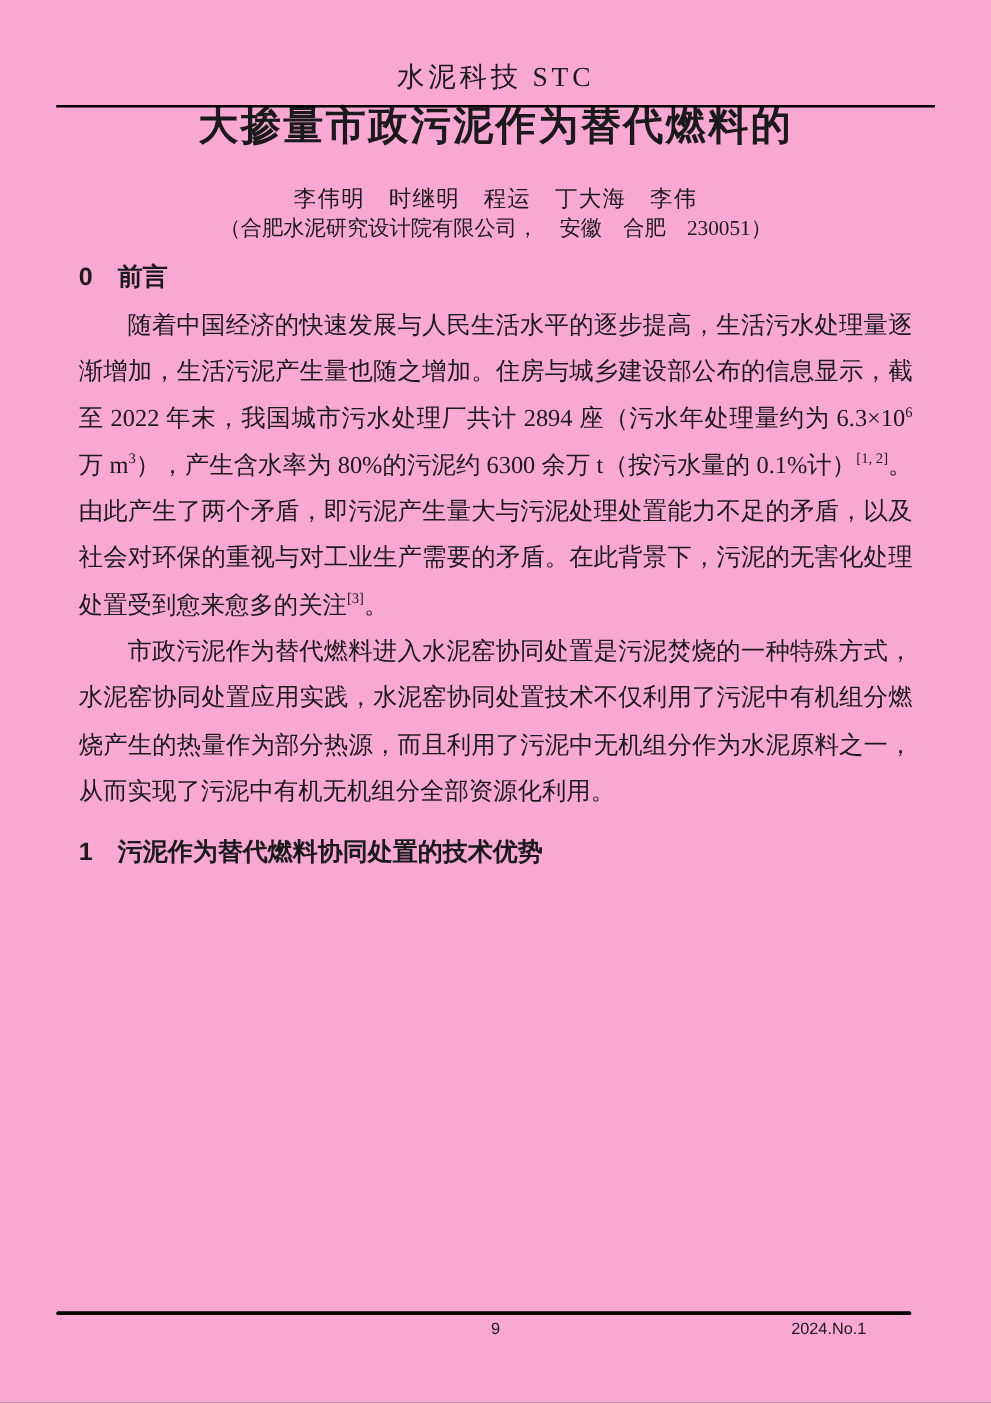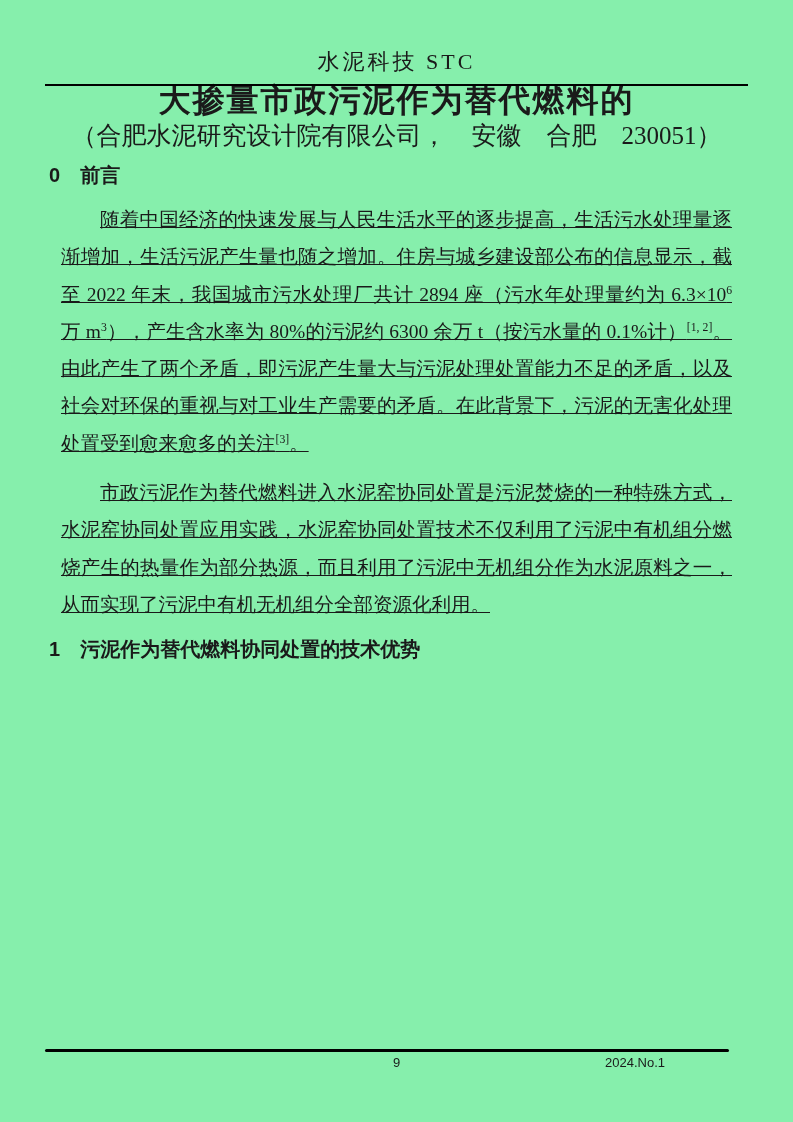--- a/index.html
+++ b/index.html
@@ -3,21 +3,21 @@
 <meta charset="utf-8">
 <style>
   html, body { margin: 0; padding: 0; background: #888; }
   * { box-sizing: border-box; }
 
   .doc-page {
     position: relative;
     width: 793px;
     height: 1122px;
     margin: 0 auto;
-    background: #86efac;
+    background: #f9a8d4;
     color: #1a1a1a;
     font-family: "Liberation Serif", "DejaVu Serif", serif;
     overflow: hidden;
   }
 
   
   .journal-header {
     position: absolute;
     top: 47px;
     left: 0;
@@ -49,46 +49,45 @@
   }
   .authors-line {
     margin-top: 25px;
     text-align: center;
     font-size: 18px;
     line-height: 22px;
     letter-spacing: 1px;
   }
   .affiliation-line {
     text-align: center;
-    font-size: 25px;
+    font-size: 17px;
     line-height: 26px;
   }
 
   
   .article-body {
     margin-top: 12px;
-    padding: 0 49px;
+    padding: 0 63px;
   }
   .section-heading {
     margin: 0 0 6px 0;
     font-family: "Liberation Sans", "DejaVu Sans", sans-serif;
     font-weight: bold;
     font-size: 20px;
     line-height: 28px;
   }
   .section-heading .sec-num { margin-right: 1em; }
-  .section-block + .section-block .section-heading { margin-top: 2px; }
+  .section-block + .section-block .section-heading { margin-top: 16px; }
 
   .para {
-    margin: 12px;
+    margin: 0;
     font-size: 19.5px;
     line-height: 37.3px;
     text-align: justify;
     text-indent: 2em;
-    text-decoration: underline;
   }
   .para.flush-last { text-align-last: justify; }
   .para sup {
     font-size: 0.6em;
     line-height: 0;
     vertical-align: super;
     letter-spacing: 0;
   }
 
   
@@ -106,37 +105,38 @@
     top: 1055px;
     left: 0;
     width: 100%;
     text-align: center;
     font-size: 13px;
     font-family: "Liberation Sans", "DejaVu Sans", sans-serif;
   }
   .footer-issue {
     position: absolute;
     top: 1055px;
-    right: 128px;
+    right: 100px;
     font-size: 13px;
     font-family: "Liberation Sans", "DejaVu Sans", sans-serif;
   }
 </style>
 </head>
 <body>
 
 <div class="doc-page">
 
   <div class="journal-header">水泥科技 STC</div>
   <div class="header-rule"></div>
 
   <h1 class="article-title">
     <span>大掺量市政污泥作为替代燃料的</span><br>
   </h1>
 
+  <div class="authors-line">李伟明　时继明　程运　丁大海　李伟</div>
   <div class="affiliation-line">（合肥水泥研究设计院有限公司，　安徽　合肥　230051）</div>
 
   <div class="article-body">
 
     <div class="section-block">
       <h2 class="section-heading">
         <span class="sec-num">0</span><span>前言</span>
       </h2>
       <div>
           <p class="para">随着中国经济的快速发展与人民生活水平的逐步提高，生活污水处理量逐渐增加，生活污泥产生量也随之增加。住房与城乡建设部公布的信息显示，截至 2022 年末，我国城市污水处理厂共计 2894 座（污水年处理量约为 6.3×10<sup>6</sup> 万 m<sup>3</sup>），产生含水率为 80%的污泥约 6300 余万 t（按污水量的 0.1%计）<sup>[1, 2]</sup>。由此产生了两个矛盾，即污泥产生量大与污泥处理处置能力不足的矛盾，以及社会对环保的重视与对工业生产需要的矛盾。在此背景下，污泥的无害化处理处置受到愈来愈多的关注<sup>[3]</sup>。</p>

